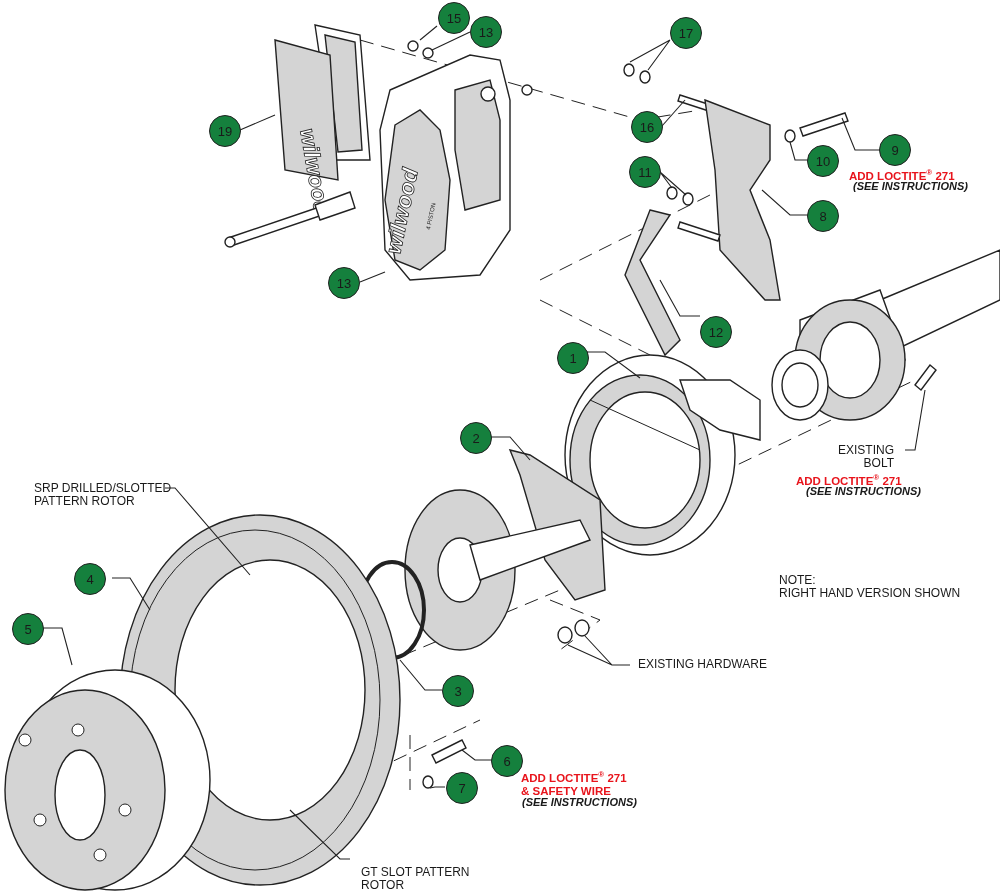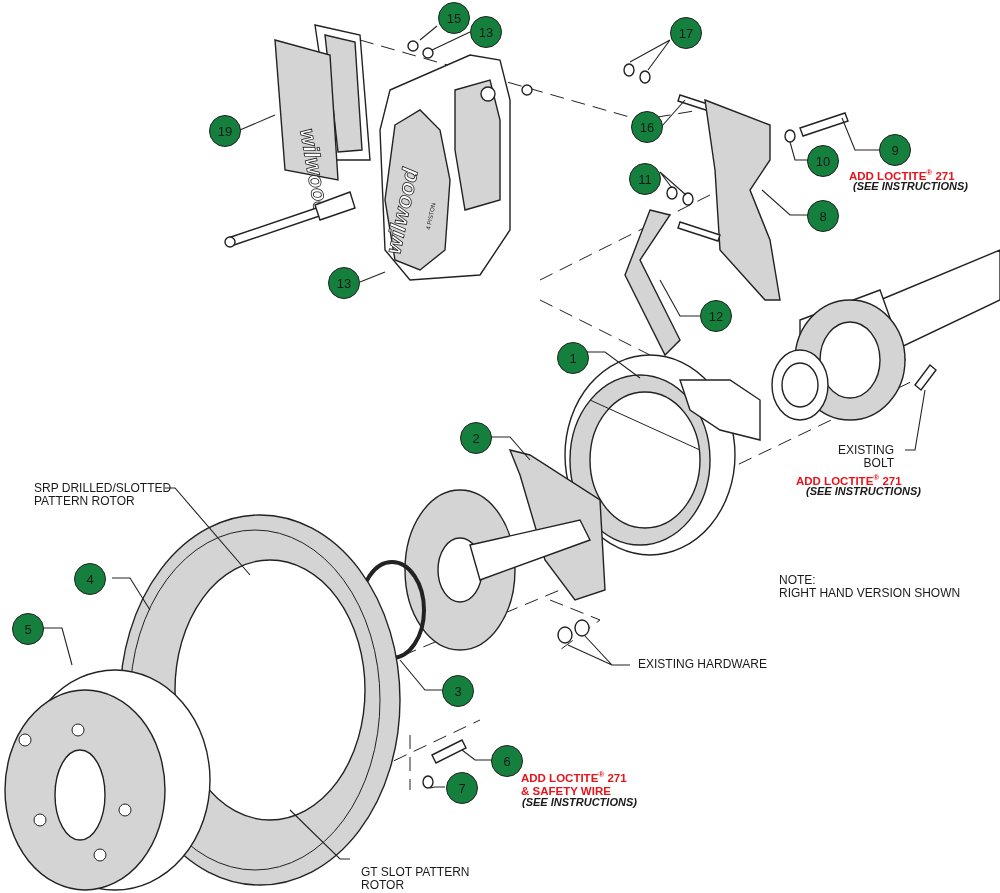--- a/index.html
+++ b/index.html
@@ -157,22 +157,22 @@
 <div class="callout" style="left:557px;top:342px">1</div>
 <div class="callout" style="left:460px;top:422px">2</div>
 <div class="callout" style="left:442px;top:675px">3</div>
 <div class="callout" style="left:74px;top:563px">4</div>
 <div class="callout" style="left:12px;top:613px">5</div>
 <div class="callout" style="left:491px;top:745px">6</div>
 <div class="callout" style="left:446px;top:772px">7</div>
 <div class="callout" style="left:807px;top:200px">8</div>
 <div class="callout" style="left:879px;top:134px">9</div>
 <div class="callout" style="left:807px;top:145px">10</div>
-<div class="callout" style="left:629px;top:163px">11</div>
-<div class="callout" style="left:700px;top:300px">12</div>
+<div class="callout" style="left:629px;top:156px">11</div>
+<div class="callout" style="left:700px;top:316px">12</div>
 <div class="callout" style="left:328px;top:267px">13</div>
 <div class="callout" style="left:470px;top:16px">13</div>
 <div class="callout" style="left:438px;top:2px">15</div>
 <div class="callout" style="left:631px;top:111px">16</div>
 <div class="callout" style="left:670px;top:17px">17</div>
 <div class="callout" style="left:209px;top:115px">19</div>
 
 <div class="label" style="left:34px;top:482px">SRP DRILLED/SLOTTED
 PATTERN ROTOR</div>
 <div class="label" style="left:361px;top:866px">GT SLOT PATTERN

